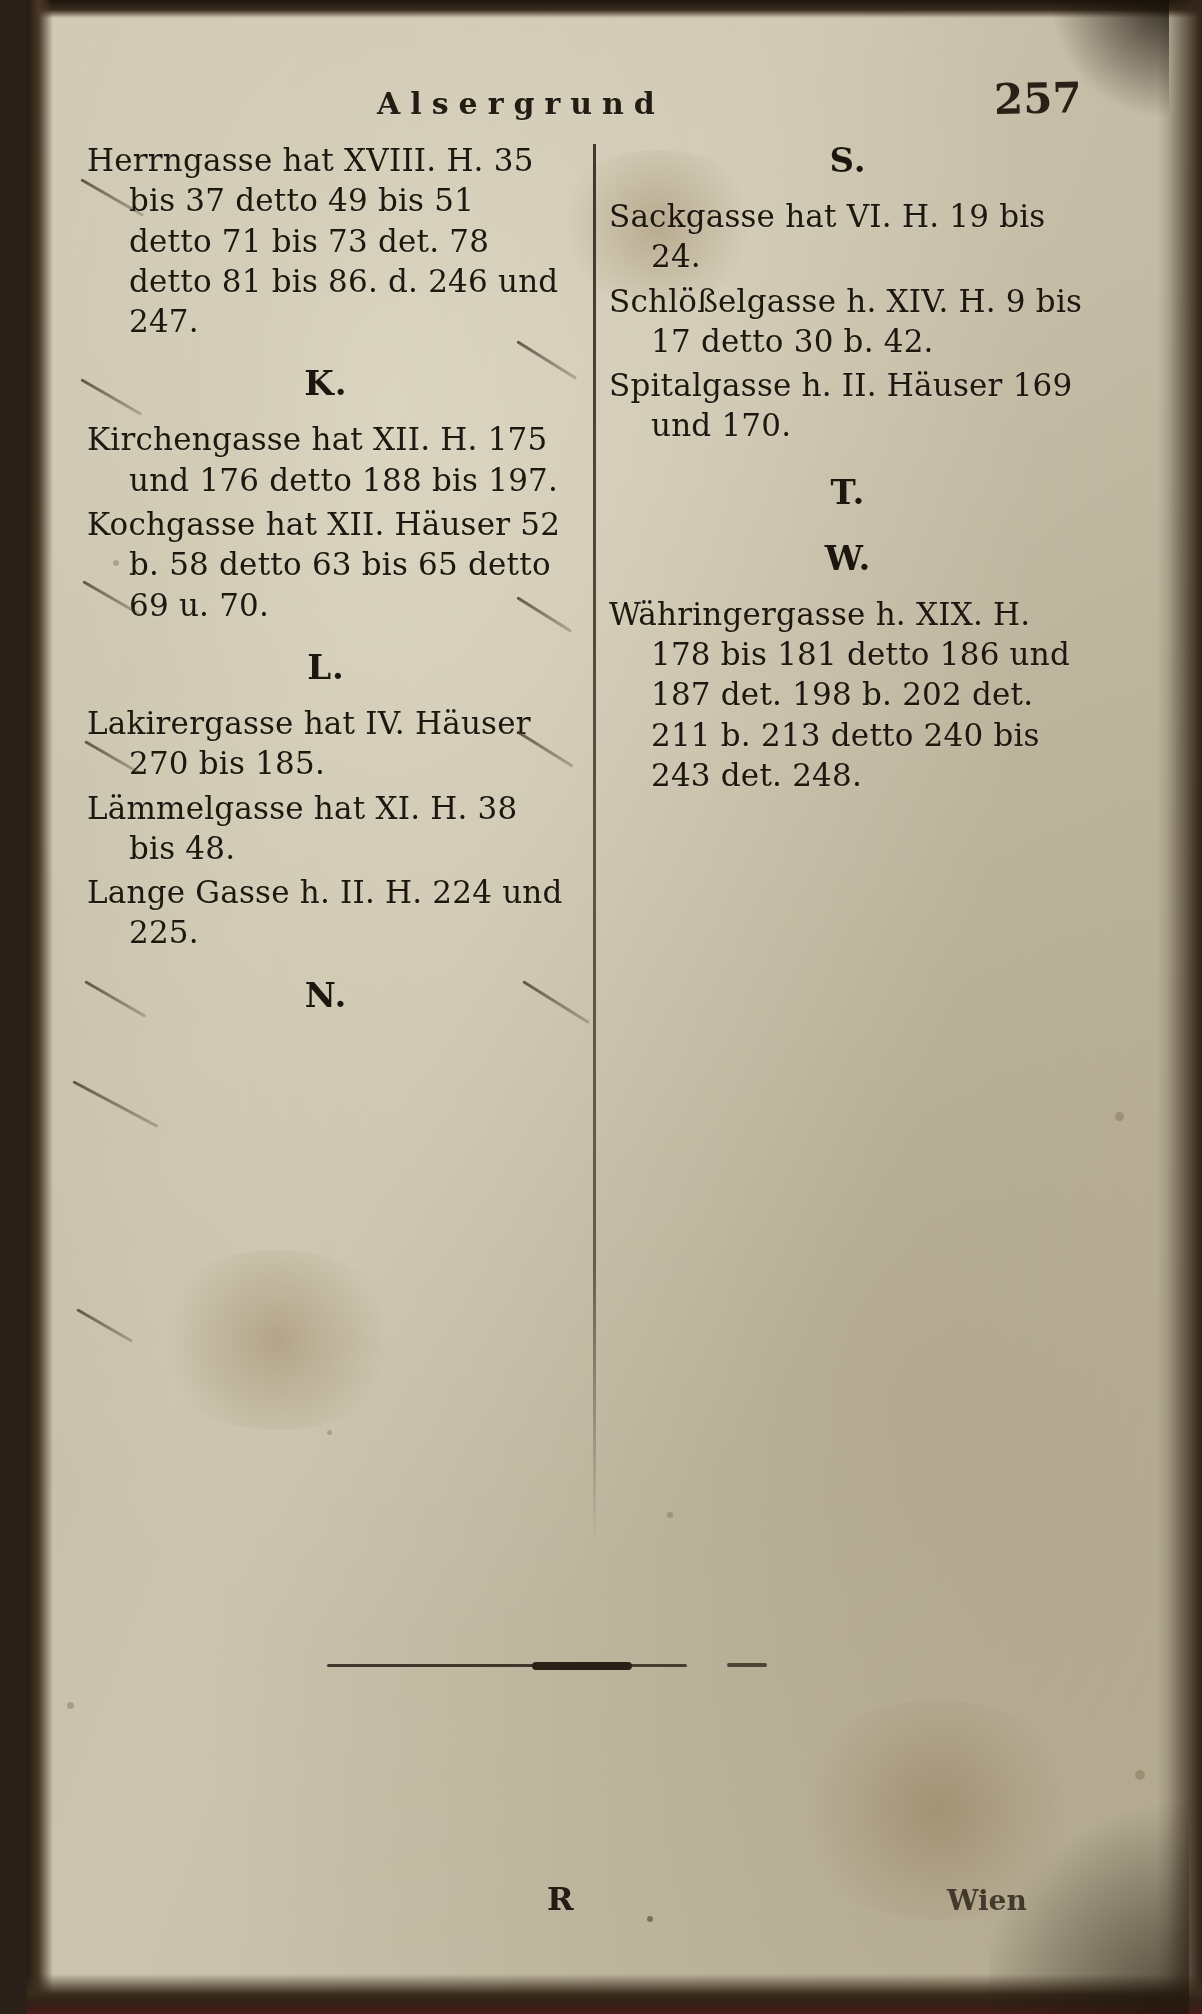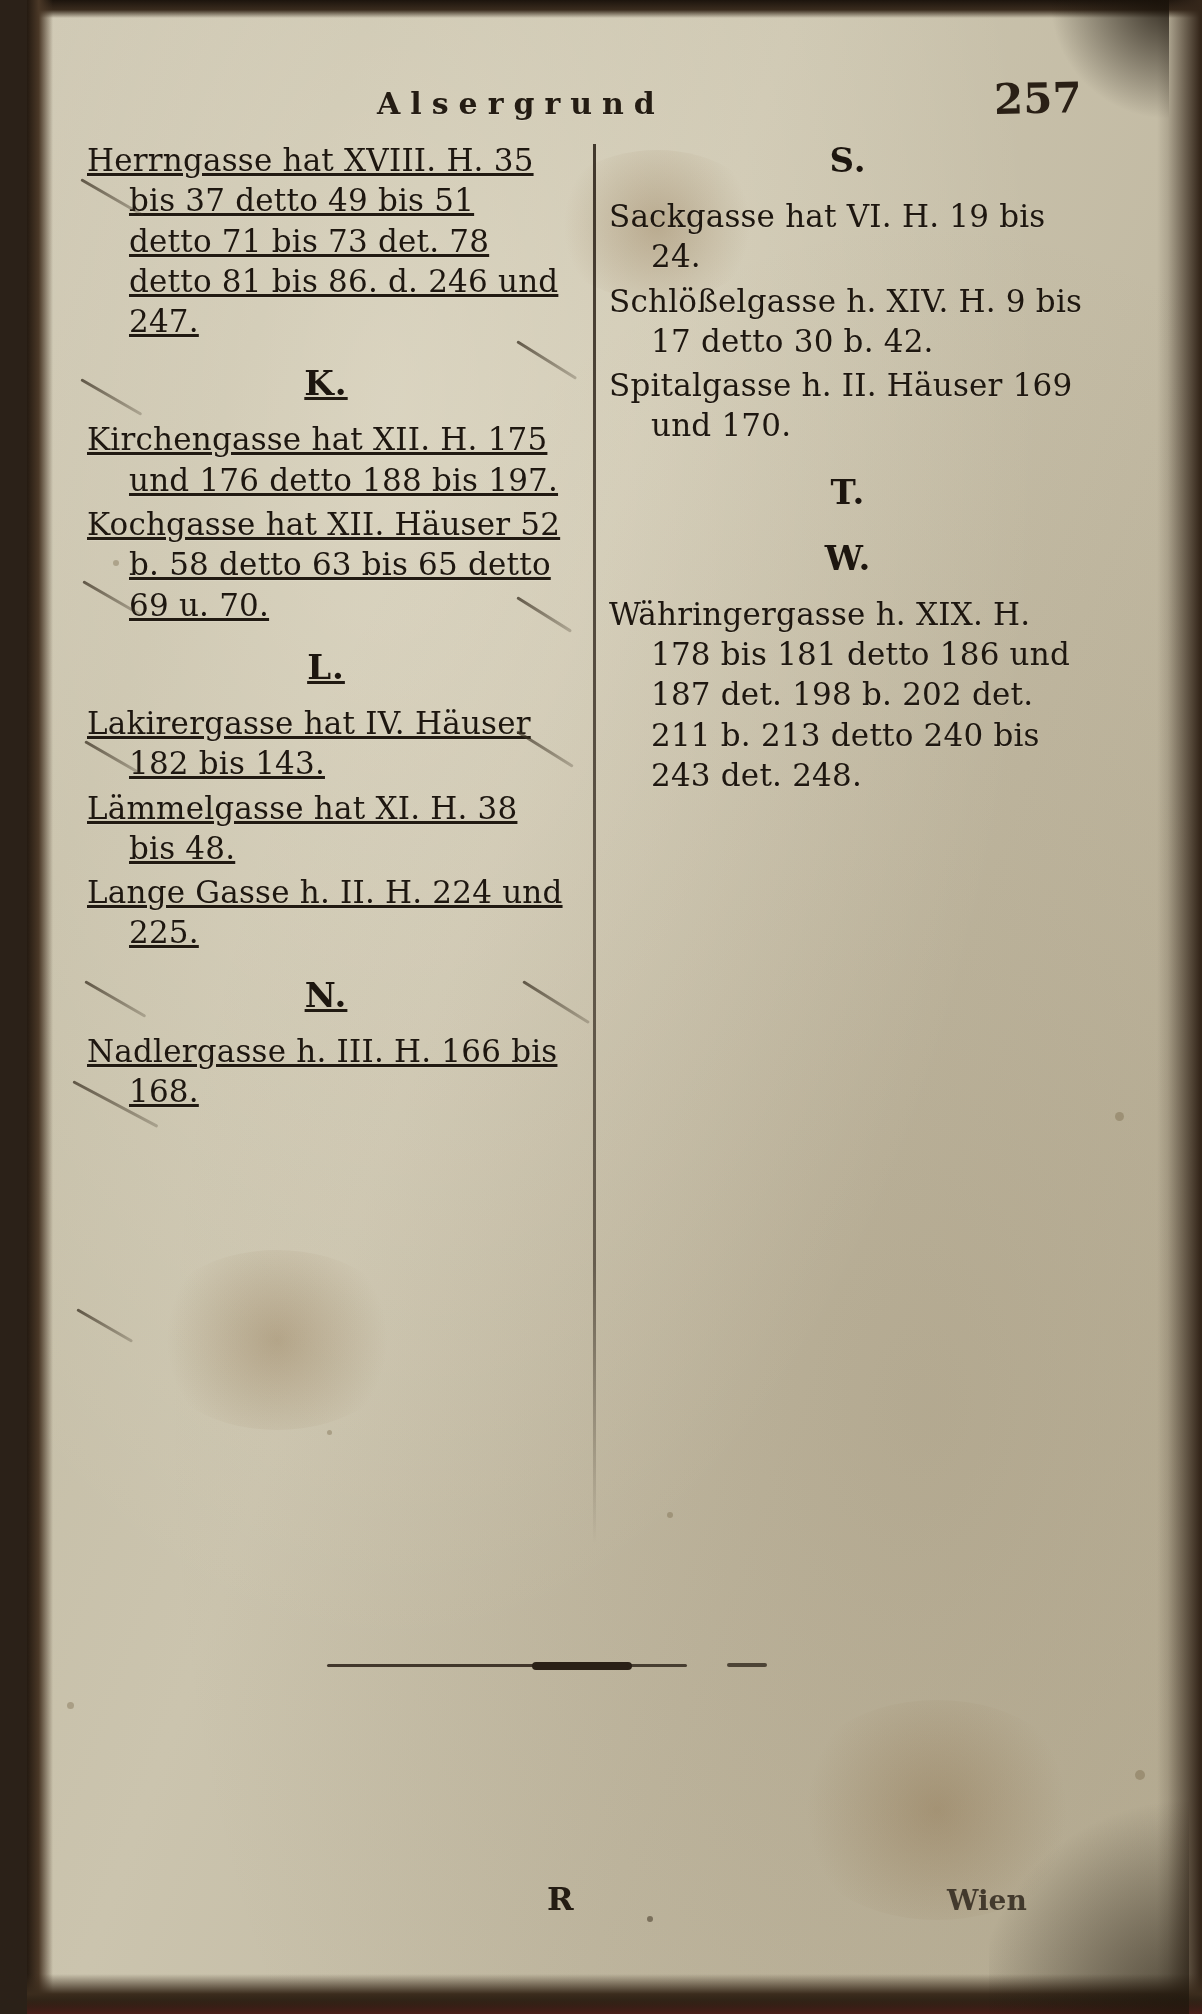--- a/index.html
+++ b/index.html
@@ -92,21 +92,21 @@
     position: absolute;
     top: 100px;
     left: 0;
     width: 1000px;
     display: flex;
   }
   .col {
     width: 480px;
     position: relative;
   }
-  .col-left  { padding-right: 18px; text-decoration: underline; }
+  .col-left  { padding-right: 18px; }
   .col-right { padding-left: 26px; }
 
   .rule {
     position: absolute;
     top: 104px;
     left: 506px;
     width: 3px;
     height: 1400px;
     background: linear-gradient(180deg, rgba(40,30,20,.85), rgba(40,30,20,.6) 80%, rgba(40,30,20,0));
   }
@@ -213,26 +213,25 @@
 
       <div class="col col-left">
 
         <p class="entry">Herrngasse hat XVIII. H. 35 bis 37 detto 49 bis 51 detto 71 bis 73 det. 78 detto 81 bis 86. d. 246 und 247.</p>
 
         <div class="section">K.</div>
         <p class="entry">Kirchengasse hat XII. H. 175 und 176 detto 188 bis 197.</p>
         <p class="entry">Kochgasse hat XII. Häuser 52 b. 58 detto 63 bis 65 detto 69 u. 70.</p>
 
         <div class="section">L.</div>
-        <p class="entry">Lakirergasse hat IV. Häuser 182 bis 143.</p>
+        <p class="entry">Lakirergasse hat IV. Häuser 270 bis 185.</p>
         <p class="entry">Lämmelgasse hat XI. H. 38 bis 48.</p>
         <p class="entry">Lange Gasse h. II. H. 224 und 225.</p>
 
         <div class="section">N.</div>
-        <p class="entry">Nadlergasse h. III. H. 166 bis 168.</p>
       </div>
 
       <div class="col col-right">
 
         <div class="section" style="margin-top:0;">S.</div>
         <p class="entry">Sackgasse hat VI. H. 19 bis 24.</p>
         <p class="entry">Schlößelgasse h. XIV. H. 9 bis 17 detto 30 b. 42.</p>
         <p class="entry">Spitalgasse h. II. Häuser 169 und 170.</p>
 
         <div class="section right-sec">T.</div>

